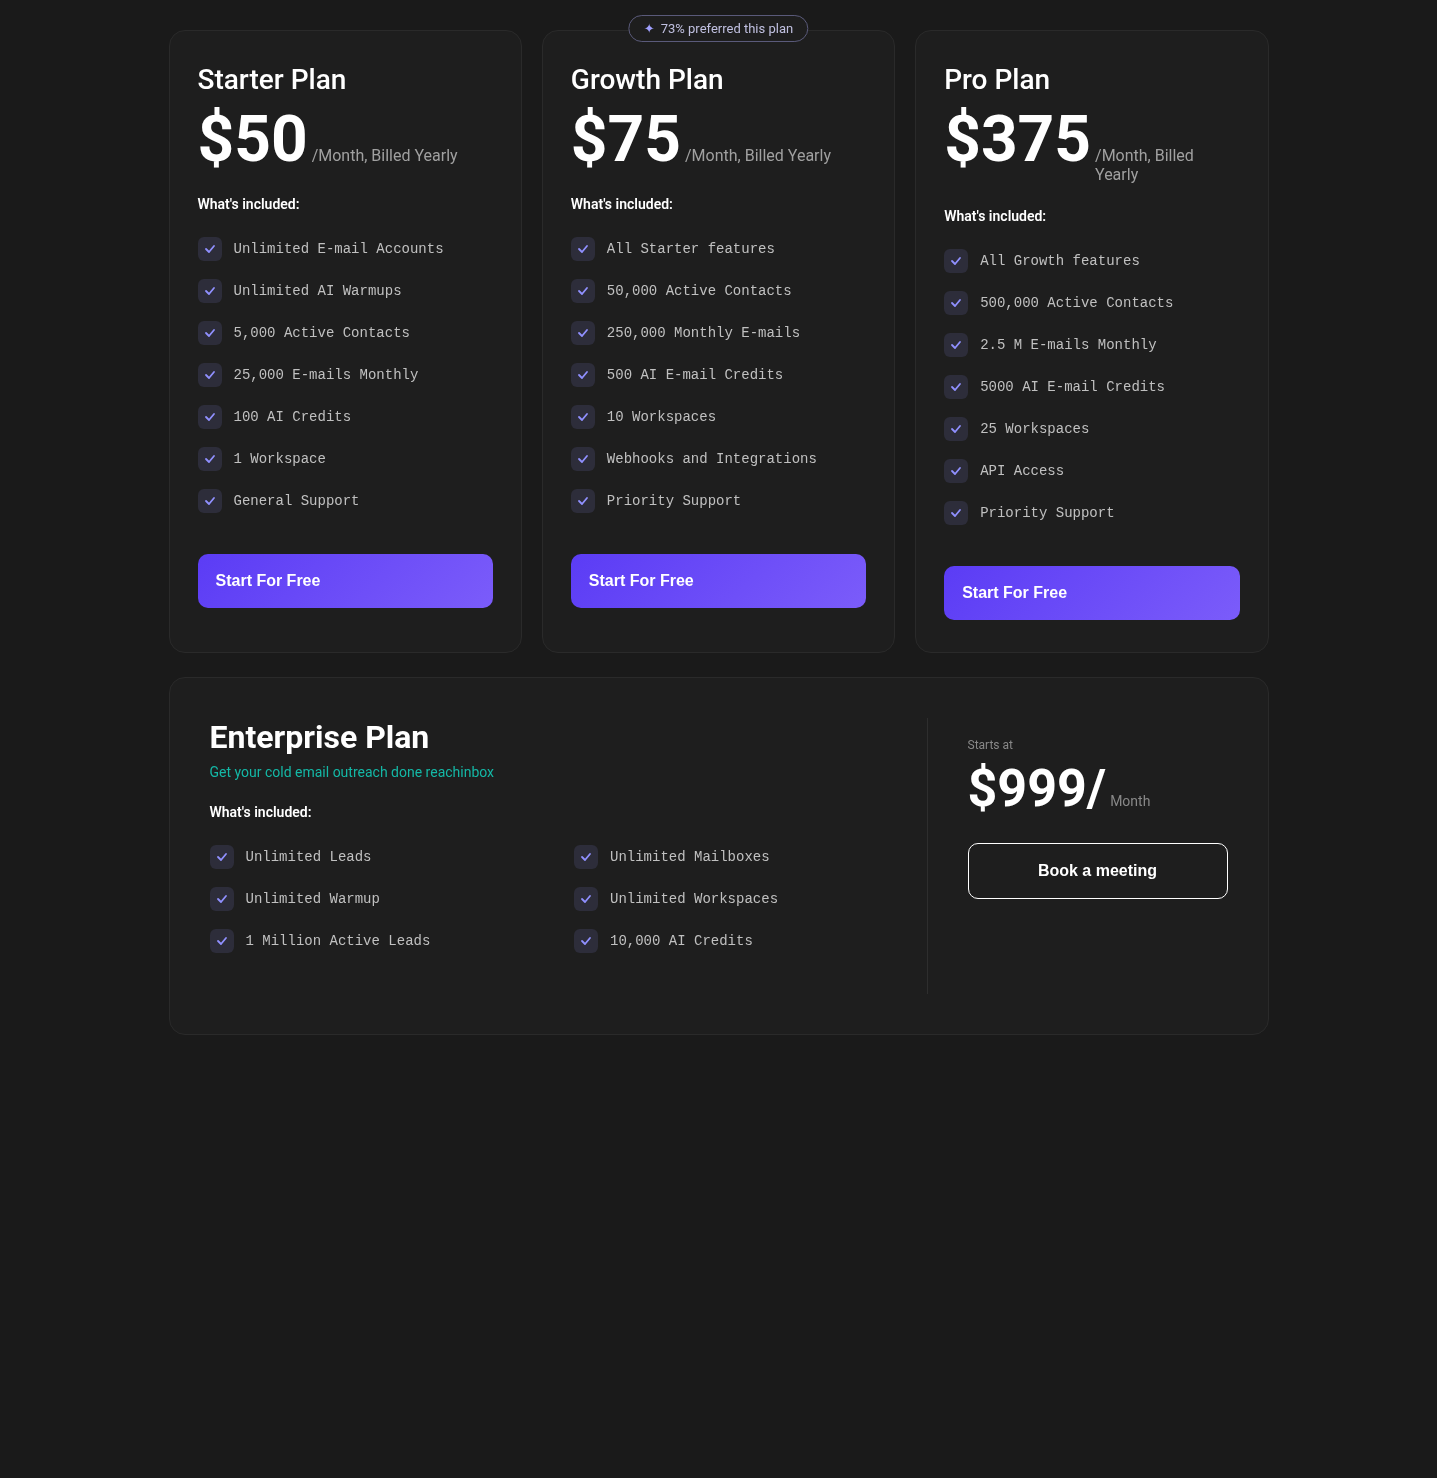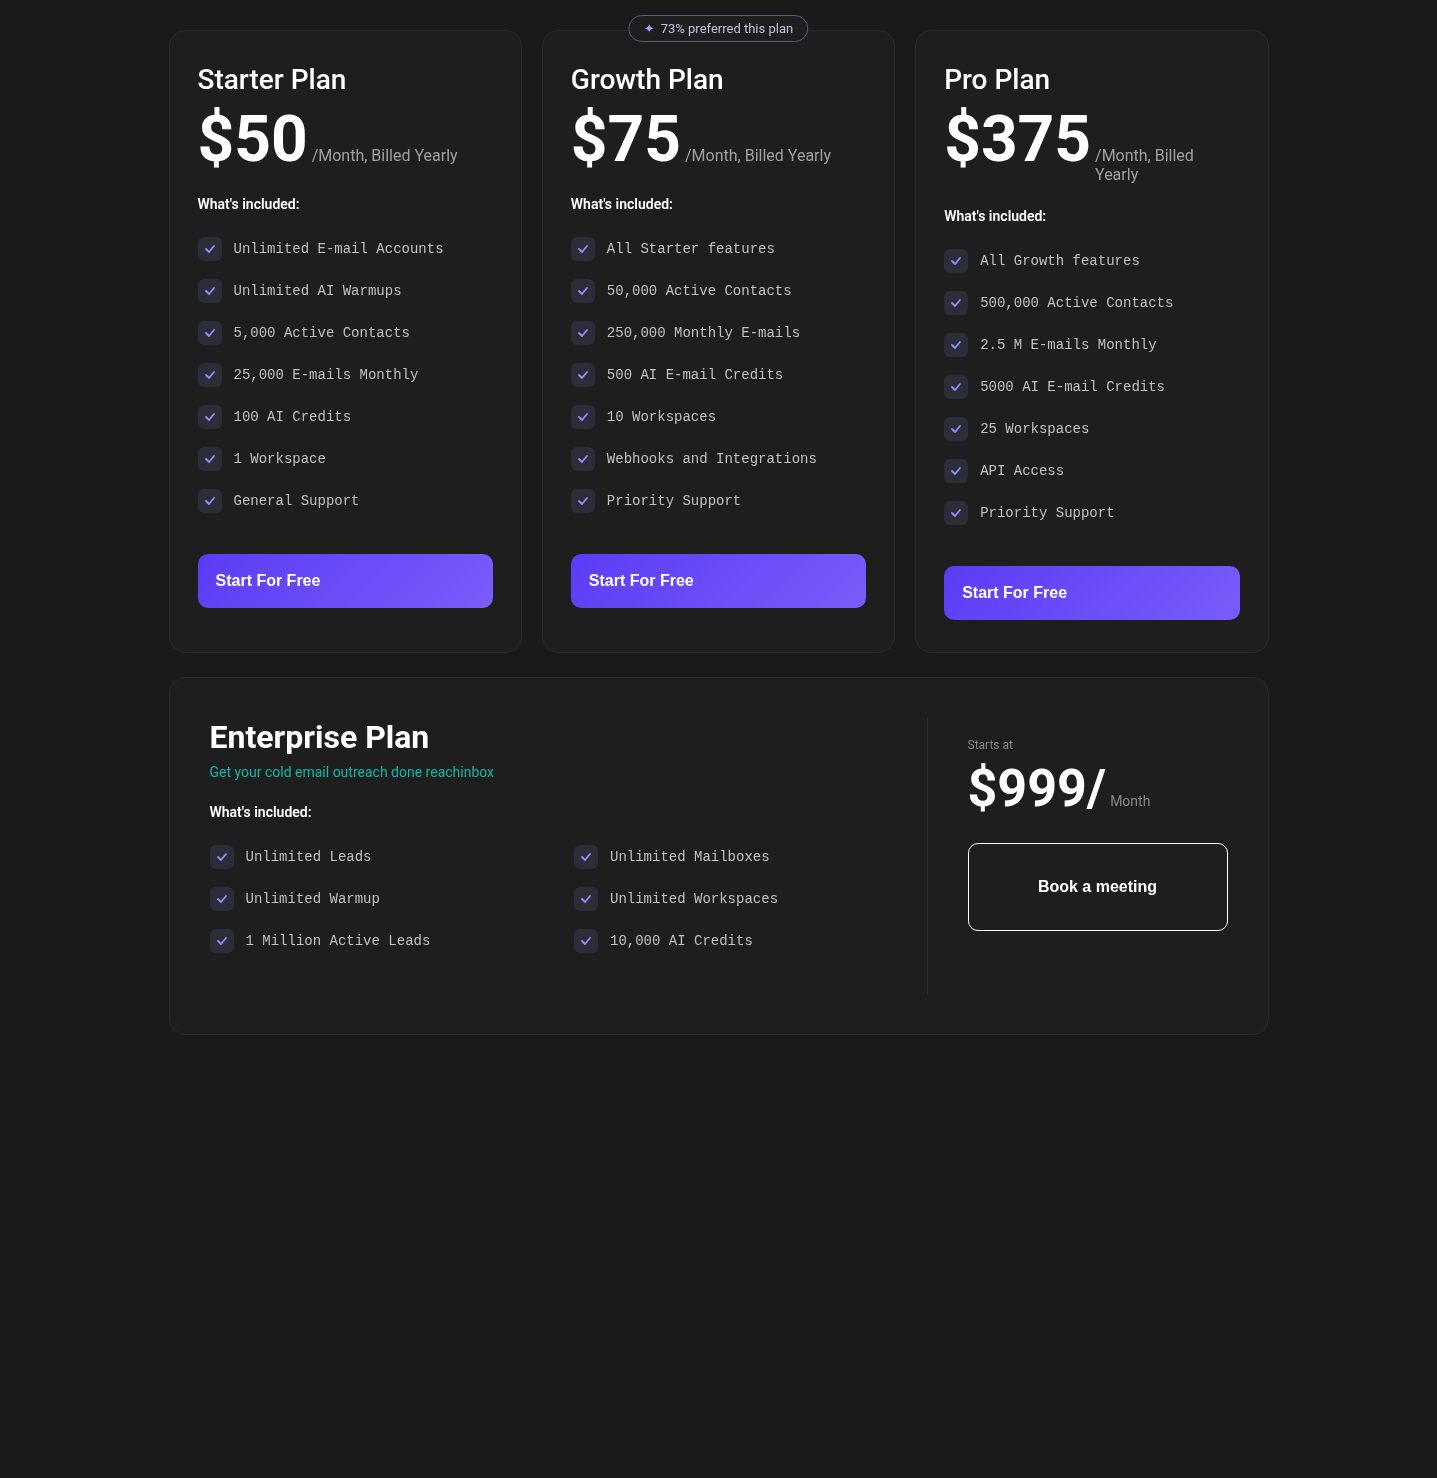--- a/index.html
+++ b/index.html
@@ -208,21 +208,21 @@
 
     .enterprise-price-period {
       font-size: 14px;
       color: #888888;
       margin-left: 4px;
     }
 
     .book-button {
       display: block;
       width: 100%;
-      padding: 34px 40px;
+      padding: 18px 40px;
       background: transparent;
       border: 1px solid #ffffff;
       border-radius: 10px;
       color: #ffffff;
       font-size: 16px;
       font-weight: 600;
       cursor: pointer;
       text-align: center;
       min-width: 240px;
     }

